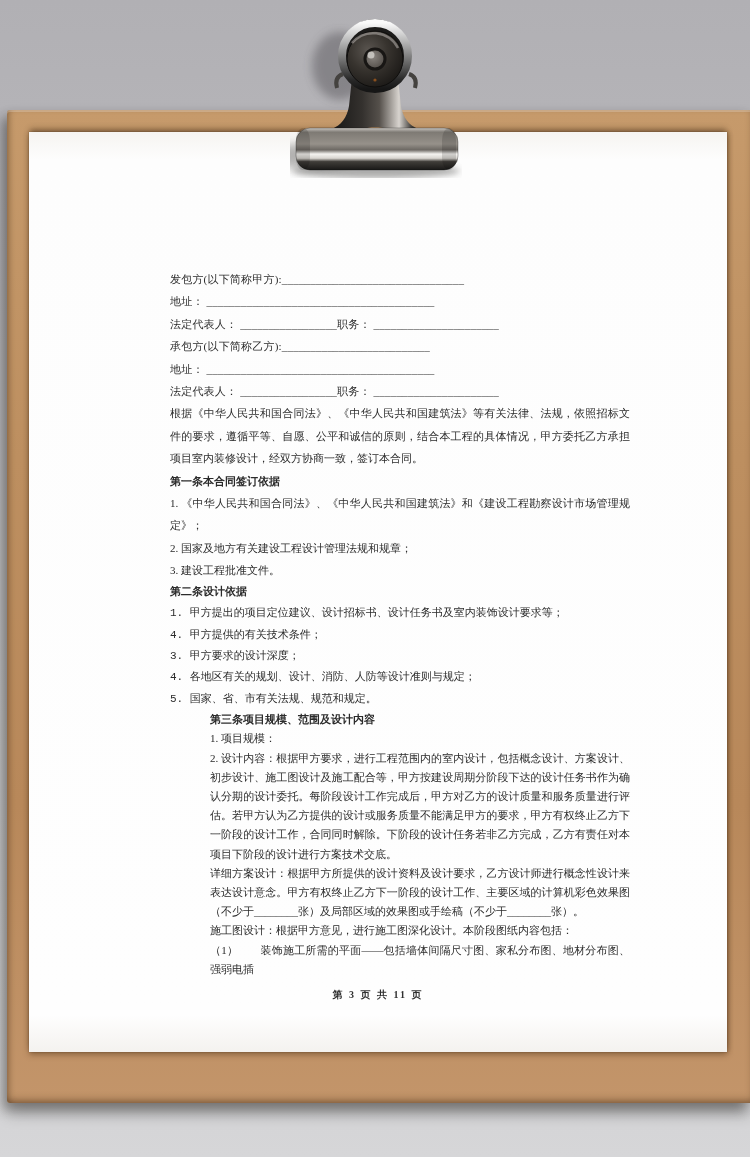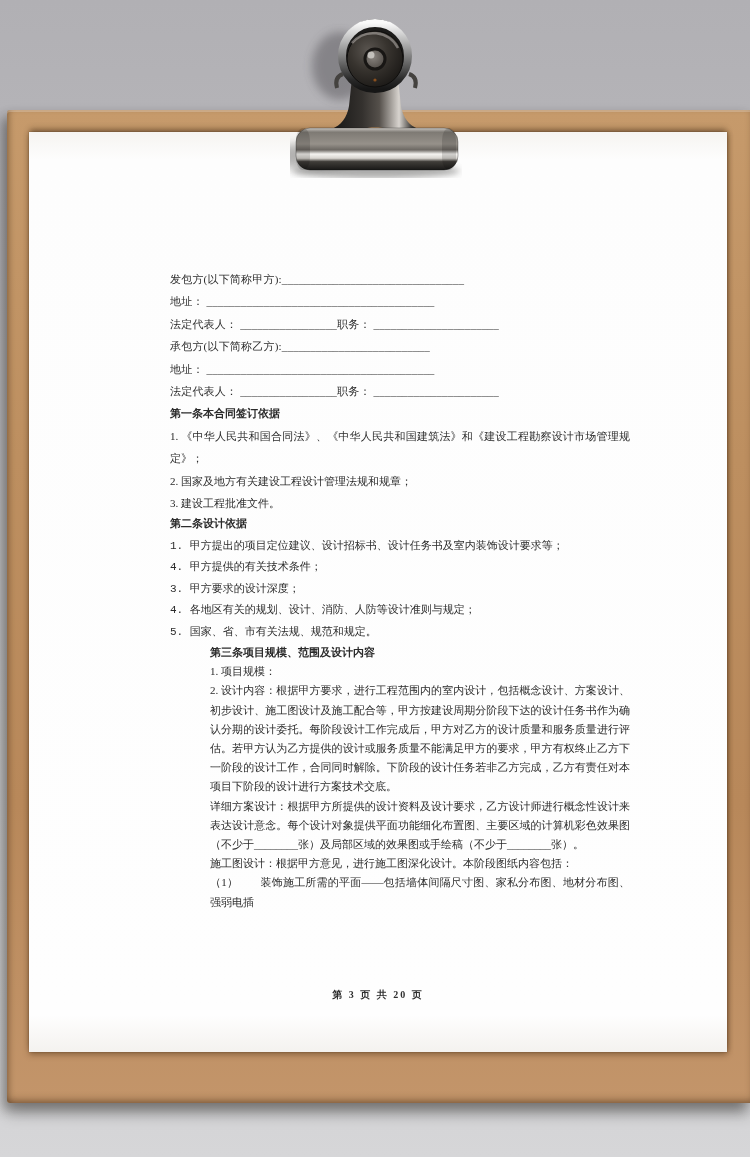--- a/index.html
+++ b/index.html
@@ -50,20 +50,21 @@
 
       <div class="party">
         <p>发包方(以下简称甲方):________________________________</p>
         <p>地址： ________________________________________</p>
         <p>法定代表人： _________________职务： ______________________</p>
         <p>承包方(以下简称乙方):__________________________</p>
         <p>地址： ________________________________________</p>
         <p>法定代表人： _________________职务： ______________________</p>
       </div>
 
+      <p class="para">根据《中华人民共和国合同法》、《中华人民共和国建筑法》等有关法律、法规，依照招标文件的要求，遵循平等、自愿、公平和诚信的原则，结合本工程的具体情况，甲方委托乙方承担项目室内装修设计，经双方协商一致，签订本合同。</p>
 
       <div class="s1">
         <p class="heading">第一条本合同签订依据</p>
         <p class="item">1. 《中华人民共和国合同法》、《中华人民共和国建筑法》和《建设工程勘察设计市场管理规定》；</p>
         <p class="item">2. 国家及地方有关建设工程设计管理法规和规章；</p>
         <p class="item">3. 建设工程批准文件。</p>
       </div>
 
       <div class="s2">
         <p class="heading">第二条设计依据</p>
@@ -71,27 +72,27 @@
         <p class="item">4. 甲方提供的有关技术条件；</p>
         <p class="item">3. 甲方要求的设计深度；</p>
         <p class="item">4. 各地区有关的规划、设计、消防、人防等设计准则与规定；</p>
         <p class="item">5. 国家、省、市有关法规、规范和规定。</p>
       </div>
 
       <div class="s3">
         <p class="heading">第三条项目规模、范围及设计内容</p>
         <p class="item">1. 项目规模：</p>
         <p class="item">2. 设计内容：根据甲方要求，进行工程范围内的室内设计，包括概念设计、方案设计、初步设计、施工图设计及施工配合等，甲方按建设周期分阶段下达的设计任务书作为确认分期的设计委托。每阶段设计工作完成后，甲方对乙方的设计质量和服务质量进行评估。若甲方认为乙方提供的设计或服务质量不能满足甲方的要求，甲方有权终止乙方下一阶段的设计工作，合同同时解除。下阶段的设计任务若非乙方完成，乙方有责任对本项目下阶段的设计进行方案技术交底。</p>
-        <p class="item">详细方案设计：根据甲方所提供的设计资料及设计要求，乙方设计师进行概念性设计来表达设计意念。每个设计对象提供平面功能细化布置图、主要区域的计算机彩色效果图（不少于________张）及局部区域的效果图或手绘稿（不少于________张）。</p>
+        <p class="item">详细方案设计：根据甲方所提供的设计资料及设计要求，乙方设计师进行概念性设计来表达设计意念。甲方有权终止乙方下一阶段的设计工作、主要区域的计算机彩色效果图（不少于________张）及局部区域的效果图或手绘稿（不少于________张）。</p>
         <p class="item">施工图设计：根据甲方意见，进行施工图深化设计。本阶段图纸内容包括：</p>
         <p class="item">（1）　　装饰施工所需的平面——包括墙体间隔尺寸图、家私分布图、地材分布图、强弱电插</p>
       </div>
     </div>
 
-    <div class="page-footer">第 3 页 共 20 页</div>
+    <div class="page-footer">第 3 页 共 11 页</div>
   </div>
 </div>
 
 <svg class="clip" viewBox="0 0 172 170" xmlns="http://www.w3.org/2000/svg">
   <defs>
     <filter id="blur3" x="-60%" y="-60%" width="220%" height="220%">
         <feGaussianBlur stdDeviation="3"></feGaussianBlur>
       </filter>
     <filter id="blur5" x="-60%" y="-60%" width="220%" height="220%">
         <feGaussianBlur stdDeviation="5"></feGaussianBlur>

